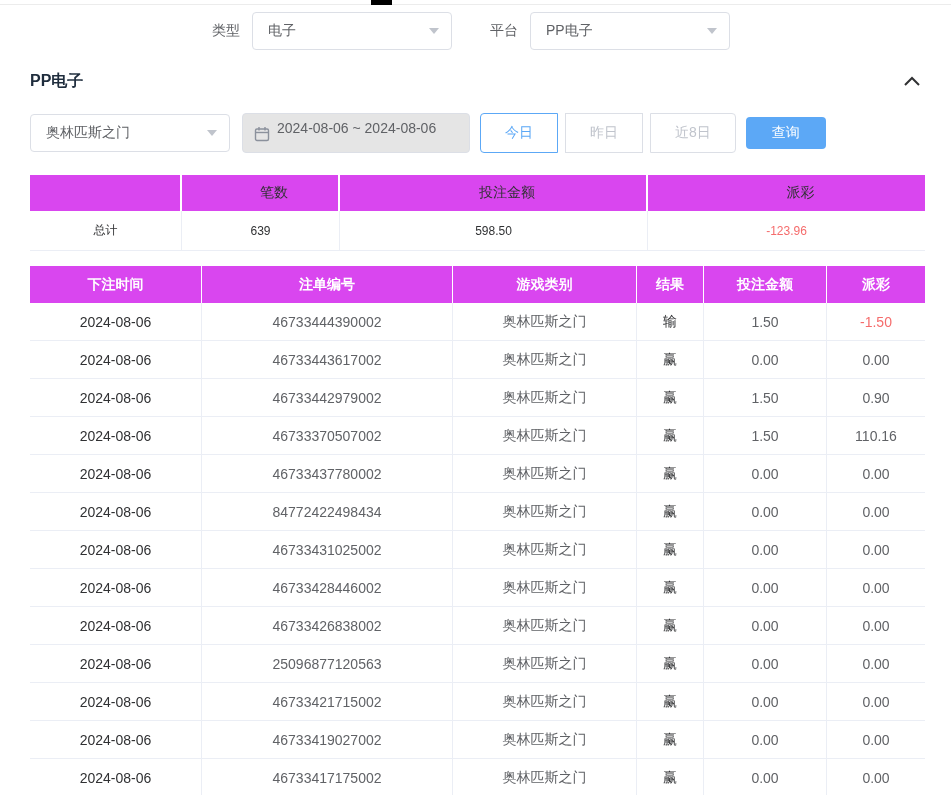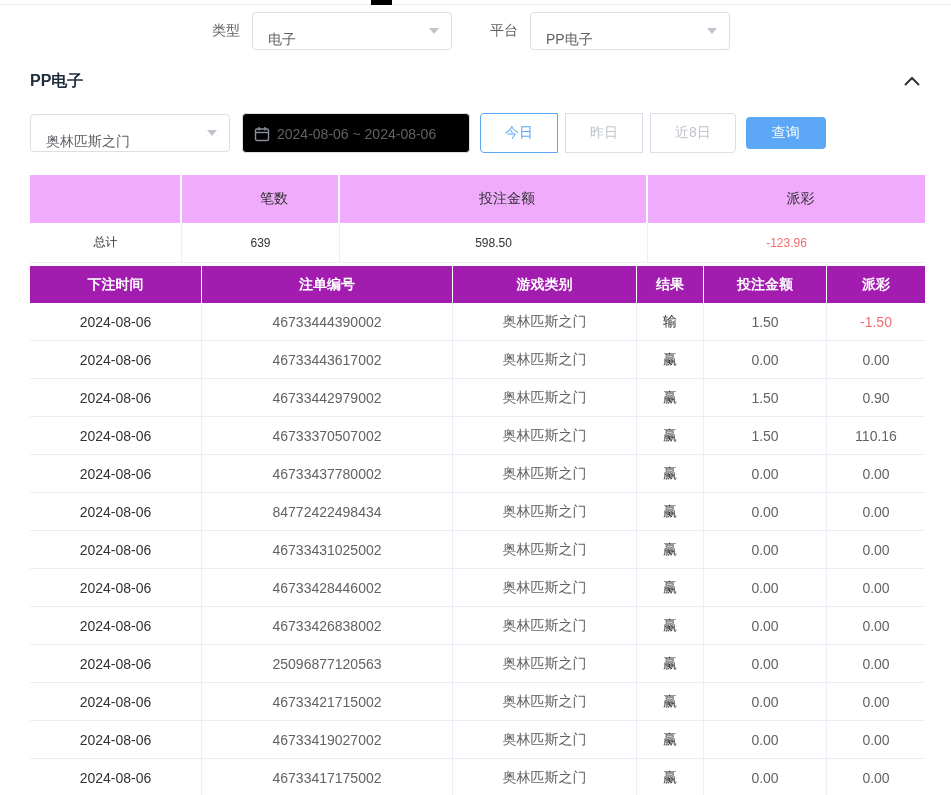--- a/index.html
+++ b/index.html
@@ -8,58 +8,58 @@
   .page { position:relative; width:951px; height:795px; background:#fff; overflow:hidden; }
 
   .top-line { position:absolute; left:0; top:4px; width:100%; height:1px; background:#ececec; }
   .top-indicator { position:absolute; left:371px; top:0; width:21px; height:5px; background:#000; }
 
   .form-row { position:absolute; left:212px; top:12px; display:flex; align-items:center; }
   .form-label { font-size:14px; color:#606266; margin-right:12px; white-space:nowrap; }
   .ml38 { margin-left:38px; }
 
   .select { position:relative; width:200px; height:38px; border:1px solid #dcdfe6; border-radius:4px;
-            background:#fff; display:flex; align-items:flex-end; padding:0 30px 0 15px; cursor:pointer; }
+            background:#fff; display:flex; align-items:center; padding:0 30px 0 15px; cursor:pointer; }
   .select-value { font-size:14px; color:#606266; }
   .caret { position:absolute; right:12px; top:50%; margin-top:-3px; width:0; height:0;
            border-left:5px solid transparent; border-right:5px solid transparent; border-top:6px solid #c0c4cc; }
 
   .section-header { position:absolute; left:30px; top:68px; width:895px; height:26px;
                     display:flex; align-items:center; justify-content:space-between; }
   .section-title { font-size:16px; font-weight:700; color:#1f2d3d; }
   .collapse { cursor:pointer; display:flex; align-items:center; padding:4px; }
 
   .filter-row { position:absolute; left:30px; top:113px; display:flex; align-items:center; }
   .date-input { position:relative; width:228px; height:40px; border:1px solid #dcdfe6; border-radius:4px;
-                background:#000000; display:flex; align-items:flex-end; padding:0 10px 10px 34px; margin-left:12px; cursor:pointer; }
+                background:#e5e5e5; display:flex; align-items:center; padding:0 10px 10px 34px; margin-left:12px; cursor:pointer; }
   .cal-icon { position:absolute; left:11px; top:12px; line-height:0; }
   .date-text { font-size:14px; color:#606266; white-space:nowrap; }
 
   .btn-group { display:flex; margin-left:10px;gap:8px; }
   .qbtn { height:40px; padding:0 24px; background:#fff; border:1px solid #dcdfe6; color:#c0c4cc;
           font-size:14px; cursor:pointer; font-family:inherit; }
   .qbtn + .qbtn { margin-left:-1px; }
   .qbtn:first-child { border-radius:4px 0 0 4px; }
   .qbtn:last-child { border-radius:0 4px 4px 0; }
   .qbtn.active { color:#5ca8f6; border-color:#5ca8f6; position:relative; z-index:2; }
   .search-btn { width:80px; height:32px; margin-left:10px; background:#5ca8f6; border:none; border-radius:4px;
                 color:#fff; font-size:14px; cursor:pointer; font-family:inherit; }
 
   .sum-table { position:absolute; left:30px; top:175px; width:895px; }
   .sum-head, .sum-row { display:grid; grid-template-columns:152px 158px 308px 277px; }
-  .sum-head .hc { background:#f0abfc; height:48px; display:flex; align-items:center; justify-content:center;
+  .sum-head .hc { background:#d946ef; height:36px; display:flex; align-items:center; justify-content:center;
                   font-size:14px; color:#303133; border-right:2px solid #fff;padding-left:28px; }
   .sum-head .hc:last-child { border-right:none; }
   .sum-row .bc { background:#fff; height:40px; display:flex; align-items:center; justify-content:center;
                  font-size:12px; color:#303133; border-bottom:1px solid #ebeef5; border-right:1px solid #ebeef5; }
   .sum-row .bc:last-child { border-right:none; }
 
   .records-table { position:absolute; left:30px; top:266px; width:895px; }
   .thead, .trow { display:grid; grid-template-columns:172px 251px 184px 67px 123px 98px; }
-  .thead .hc { background:#a21caf; color:#fff; font-weight:700; font-size:14px; height:37px;
+  .thead .hc { background:#d946ef; color:#fff; font-weight:700; font-size:14px; height:37px;
                display:flex; align-items:center; justify-content:center; border-right:1px solid #fff; }
   .thead .hc:last-child { border-right:none; }
   .tcell { background:#fff; height:38px; display:flex; align-items:center; justify-content:center;
            font-size:14px; color:#606266; border-bottom:1px solid #ebeef5; border-right:1px solid #ebeef5; }
   .trow .tcell:last-child { border-right:none; }
   .c-time, .c-result { color:#303133; }
   .neg { color:#f56c6c !important; }
 </style>
 </head>
 <body>

